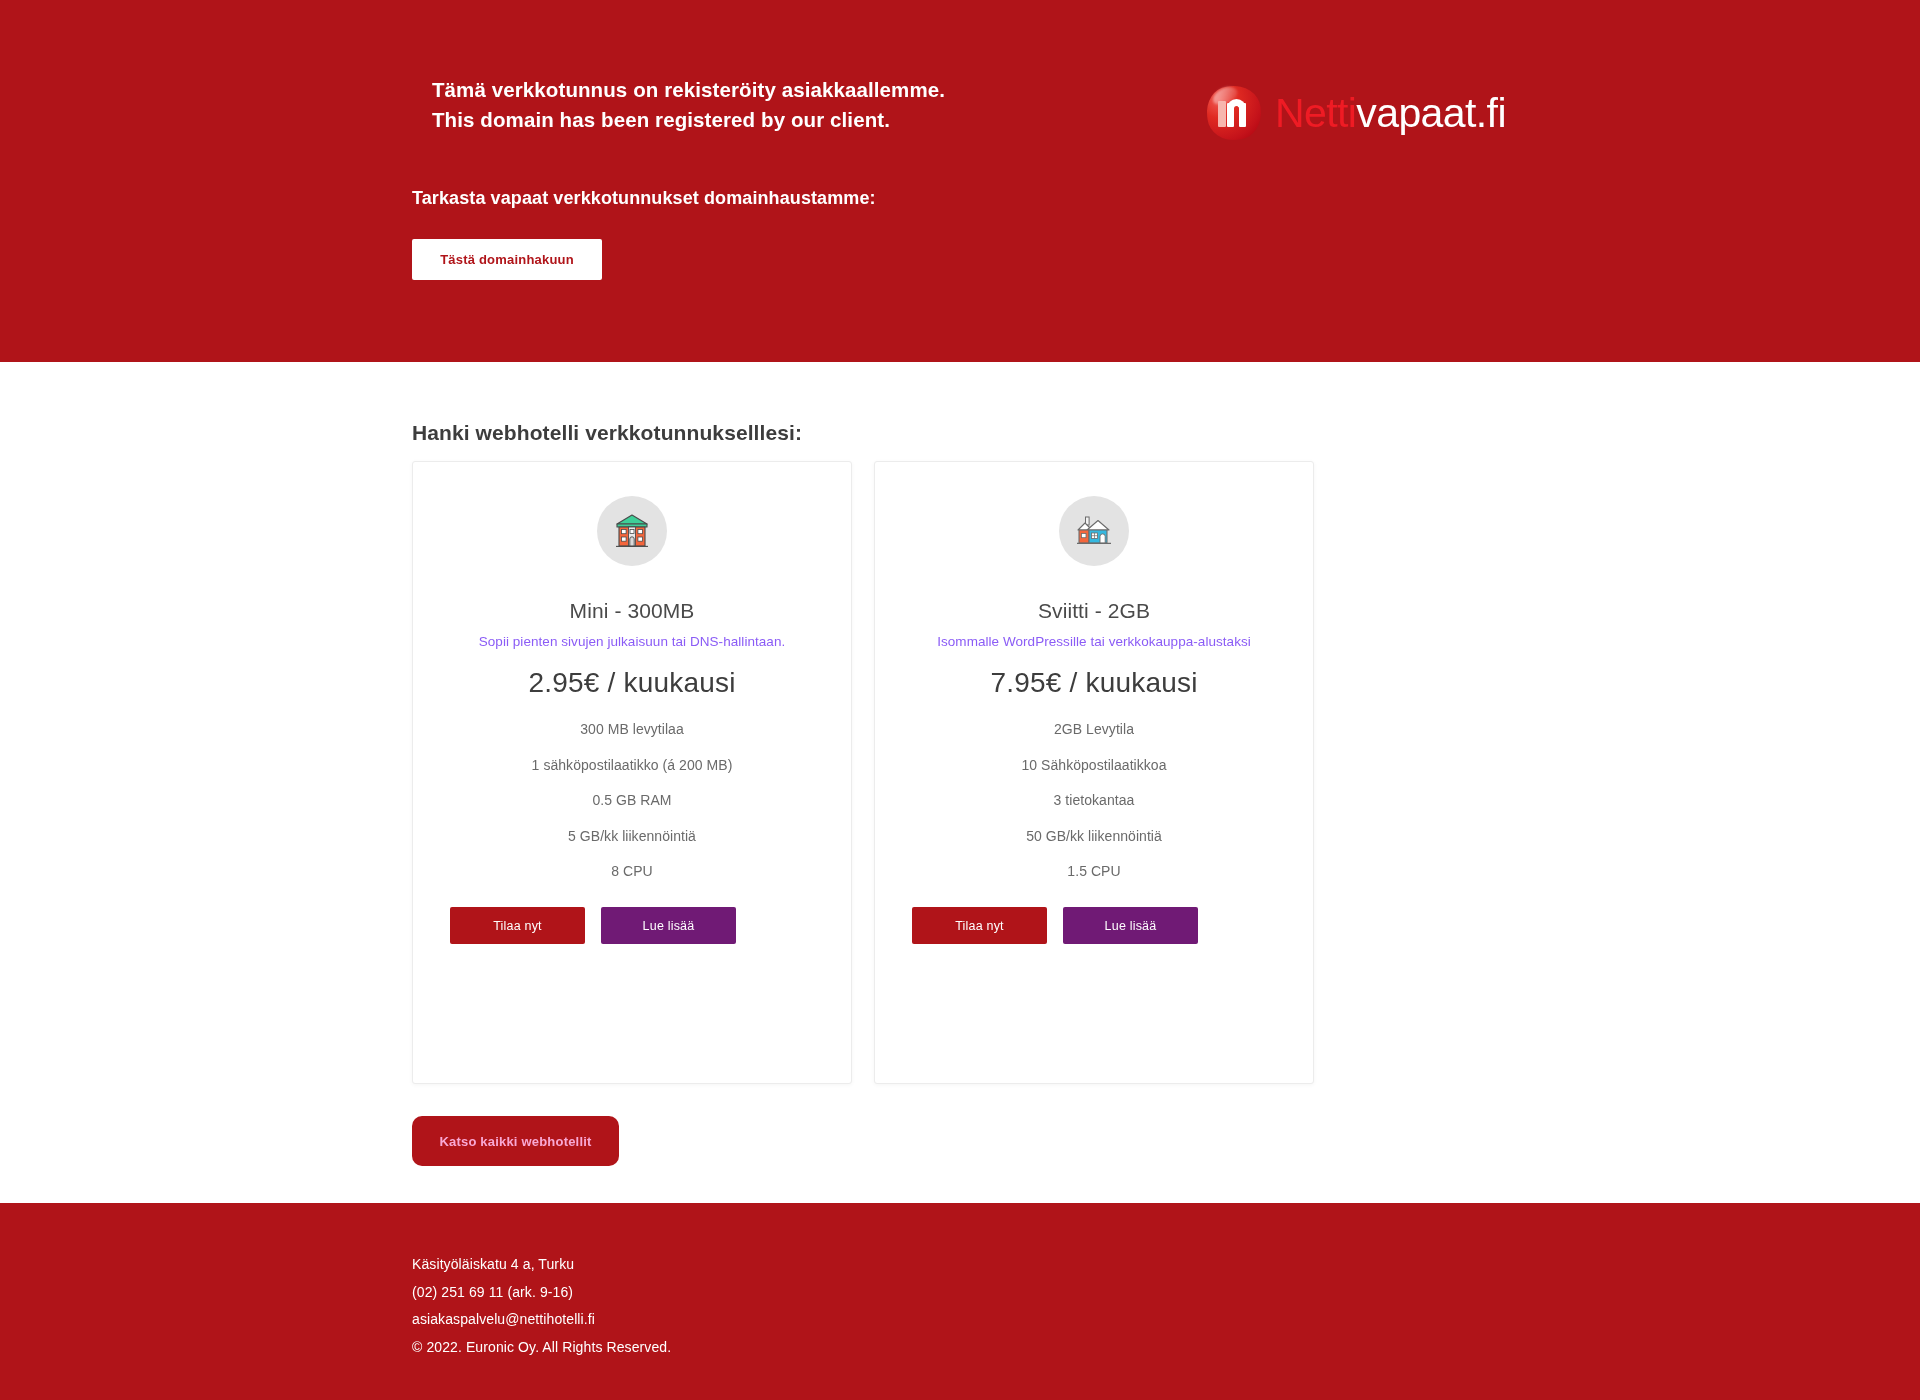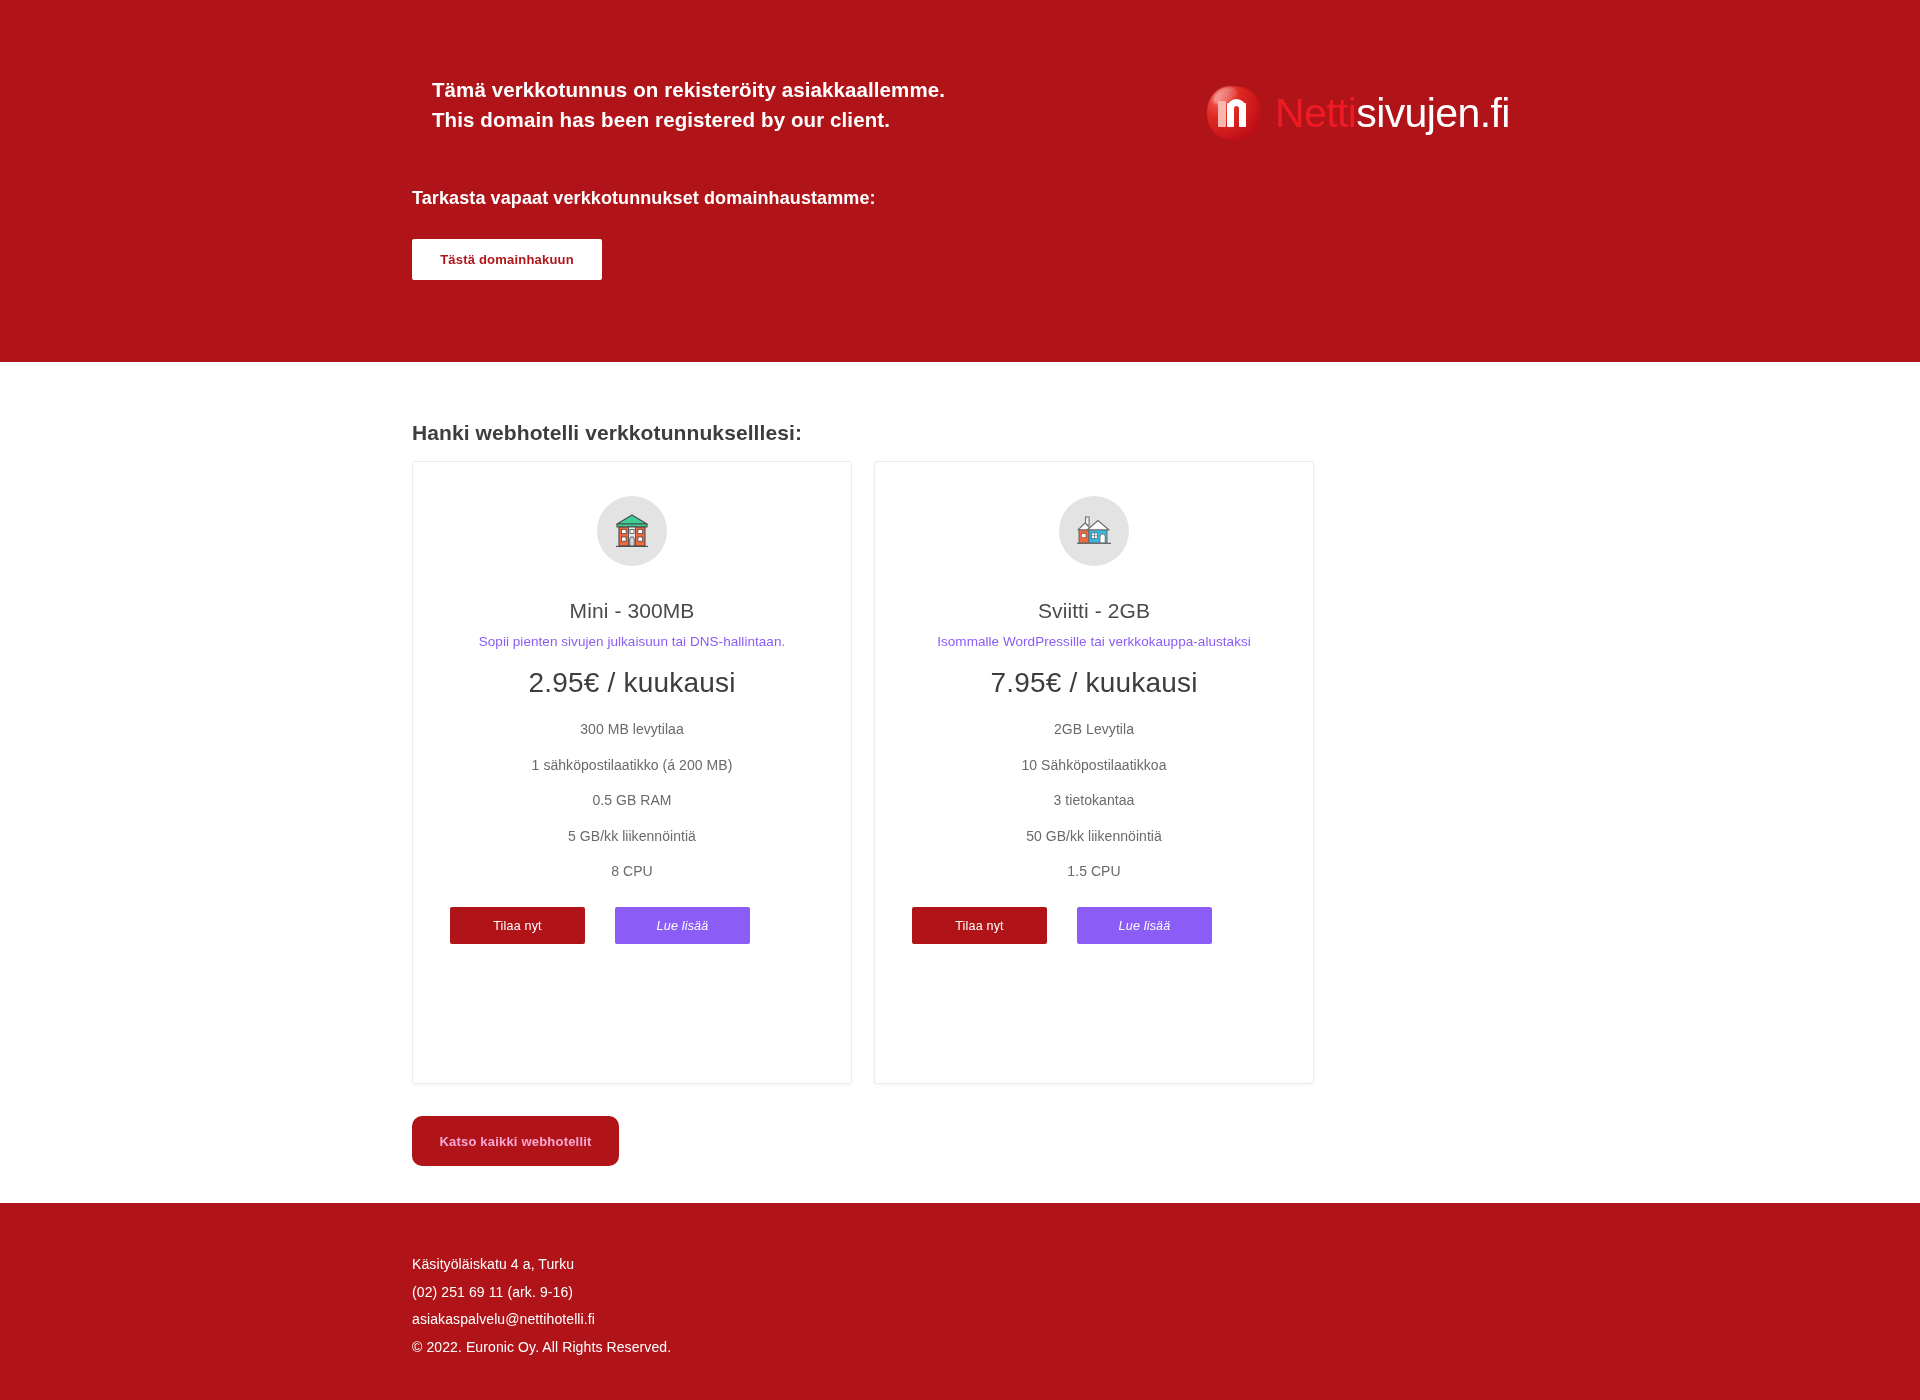--- a/index.html
+++ b/index.html
@@ -288,40 +288,40 @@
     height: 35.5px;
     line-height: 35.5px;
     letter-spacing: 0.05px;
   }
 
   .card-actions {
     position: absolute;
     left: 37px;
     top: 445px;
     display: flex;
-    gap: 30px;
+    gap: 16px;
   }
 
   .btn {
     width: 135px;
     height: 37px;
     border: none;
     border-radius: 2px;
     color: #ffffff;
     font-family: "Liberation Sans", sans-serif;
     font-size: 12.5px;
     letter-spacing: 0.2px;
     cursor: pointer;
     display: flex;
     align-items: center;
     justify-content: center;
   }
 
   .btn-order { background: #b01419; }
-  .btn-more  { background: #8b5cf6; font-style: italic; }
+  .btn-more  { background: #701a75; }
 
   .all-hotels-btn {
     position: absolute;
     left: 412px;
     top: 754px;
     width: 207px;
     height: 50px;
     background: #b01419;
     border: none;
     border-radius: 10px;
@@ -382,21 +382,21 @@
       <div class="logo">
         <div class="logo-mark">
           <div class="blob"></div>
           <div class="gloss"></div>
           <div class="bar"></div>
           <div class="n">
               <div class="n-arch"></div>
             </div>
         </div>
         <div class="logo-text">
-          <span class="netti">Netti</span><span class="hotelli">sivujen.fi</span>
+          <span class="netti">Netti</span><span class="hotelli">vapaat.fi</span>
         </div>
       </div>
 
     </div>
   </div>
 
   <div class="main">
 
     <div class="section-title">Hanki webhotelli verkkotunnukselllesi:</div>
 

